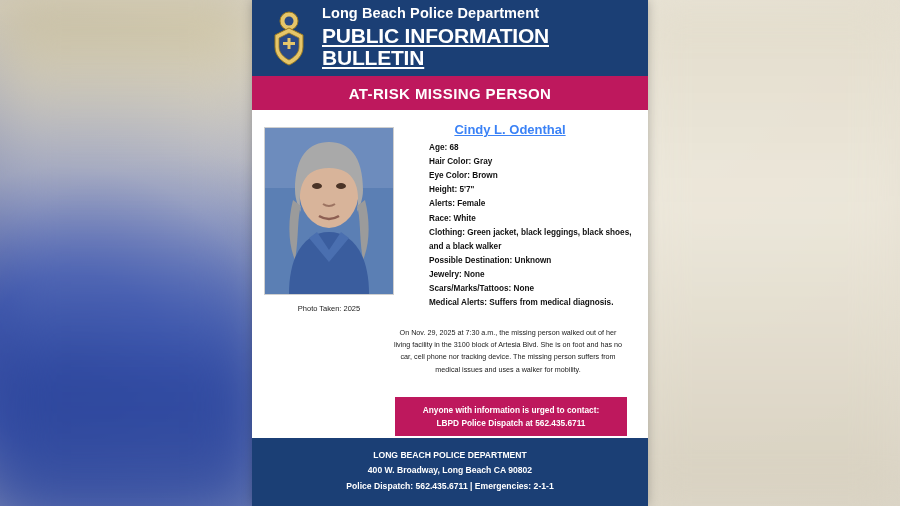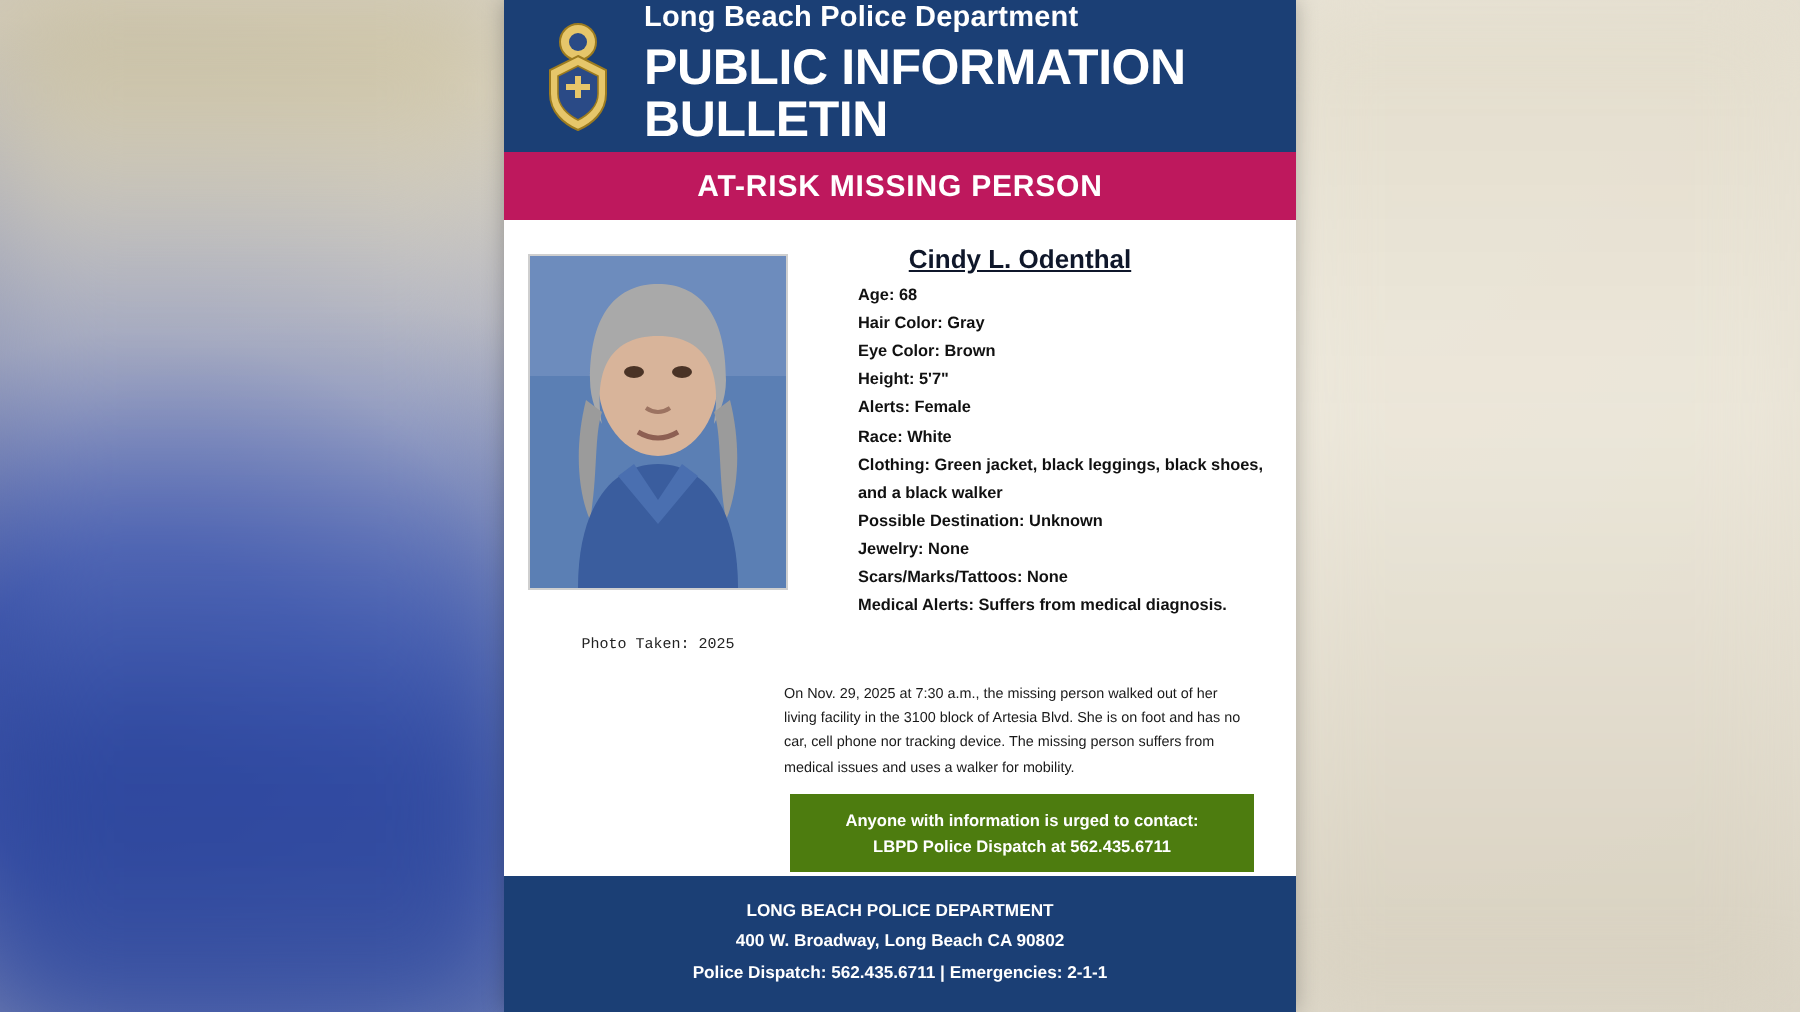--- a/index.html
+++ b/index.html
@@ -88,24 +88,25 @@
     color: #ffffff;
   }
   .dept-name {
     font-size: 14.5px;
     font-weight: bold;
     letter-spacing: 0.1px;
     line-height: 1.1;
     margin-bottom: 3px;
   }
   .bulletin-title {
-    font-size: 25px;
+    font-size: 21px;
     font-weight: bold;
     letter-spacing: -0.2px;
     line-height: 1.05;
+    text-decoration: underline;
   }
 
   
   .gold-banner {
     background: #be185d;
     height: 34px;
     display: flex;
     align-items: center;
     justify-content: center;
     color: #ffffff;
@@ -118,21 +119,21 @@
   .flyer-body {
     padding: 10px 12px 6px 12px;
     box-sizing: border-box;
     height: 340px;
     position: relative;
   }
   .person-name {
     text-align: center;
     font-size: 13px;
     font-weight: bold;
-    color: #0f172a;
+    color: #3b82f6;
     text-decoration: underline;
     margin: 2px 0 8px 0;
     padding-left: 120px;
   }
   .content-row {
     display: flex;
     align-items: flex-start;
   }
   .photo-col {
     width: 130px;
@@ -145,22 +146,21 @@
     border: 1px solid #cfcfcf;
     overflow: hidden;
     position: relative;
     background: #4c6ea8;
   }
   .photo svg { display:block; }
   .photo-caption {
     text-align: center;
     font-size: 7.5px;
     color: #222;
-    margin-top: 24px;
-    font-family: Liberation Mono, monospace;
+    margin-top: 9px;
   }
   .details-col {
     flex: 1;
     padding-left: 10px;
     margin-top: -4px;
     margin-left: 25px;
   }
   .detail-line {
     font-size: 8.2px;
     font-weight: bold;
@@ -168,30 +168,30 @@
     line-height: 1.72;
     white-space: nowrap;
   }
   .detail-line.wrap { white-space: normal; }
 
   .narrative {
     margin: 14px 14px 0 128px;
     font-size: 7.2px;
     line-height: 1.7;
     color: #1a1a1a;
-    text-align: left;
+    text-align: center;
     width: 232px;
   }
 
   .contact-box {
     position: absolute;
     left: 143px;
     bottom: 14px;
     width: 232px;
-    background: #4d7c0f;
+    background: #be185d;
     color: #ffffff;
     text-align: center;
     padding: 7px 6px;
     box-sizing: border-box;
     font-size: 8.3px;
     font-weight: bold;
     line-height: 1.5;
   }
 
   

